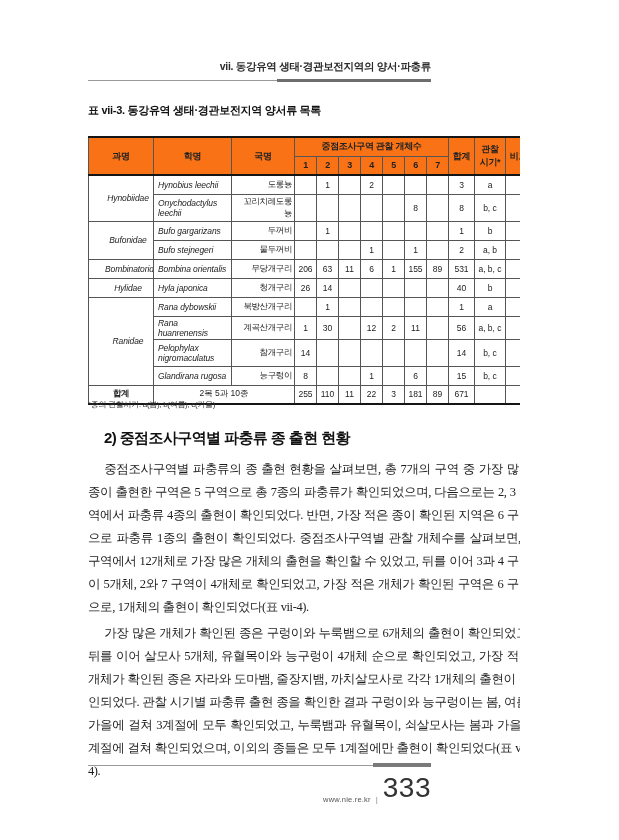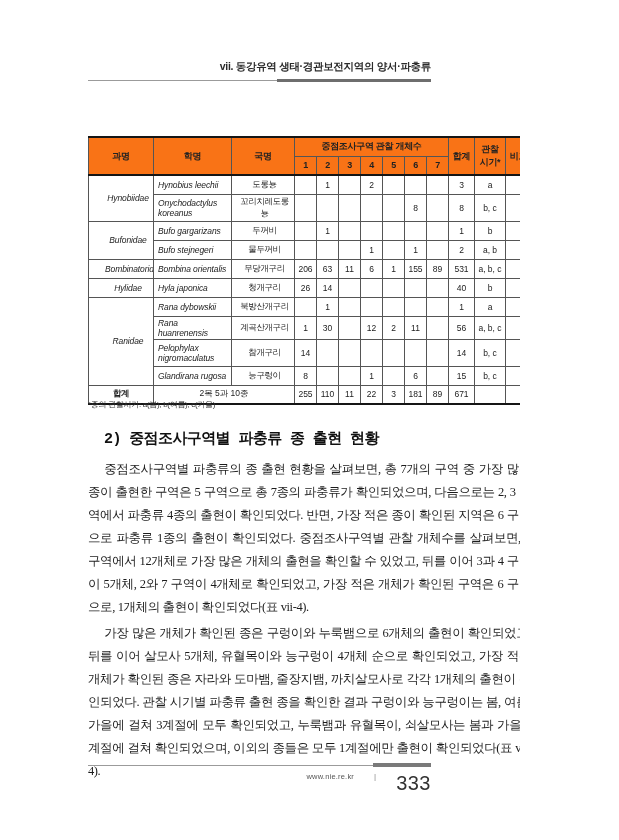--- a/index.html
+++ b/index.html
@@ -77,21 +77,21 @@
     letter-spacing: -0.3px;
   }
   .amphibian-table .thead-bottom { border-bottom: 2px solid #151515; }
   .amphibian-table td.sci-name, .amphibian-table td.family-name {
     font-style: italic;
     text-align: left;
     padding-left: 4px;
     letter-spacing: -0.1px;
   }
   .amphibian-table td.family-name { text-align: center; padding-left: 16px; margin-top: 12px; }
-  .amphibian-table td.kor-name { text-align: center; padding-left: 5px; letter-spacing: -0.4px; }
+  .amphibian-table td.kor-name { text-align: right; padding-left: 5px; letter-spacing: -0.4px; }
   .amphibian-table tr.row-h  { height: 19px; }
   .amphibian-table tr.row-h2 { height: 27px; }
   .amphibian-table tr.total-row { height: 19px; }
   .amphibian-table tr.total-row td { font-weight: normal; }
   .amphibian-table tr.total-row td.total-label { font-weight: bold; letter-spacing: -0.4px; }
 
   
   .table-footnote {
     position: absolute;
     left: 88px; top: 399px;
@@ -102,21 +102,21 @@
   }
 
   
   .section-heading {
     position: absolute;
     left: 104px; top: 429px;
     font-size: 15px;
     font-weight: bold;
     letter-spacing: -0.6px;
     color: #111111;
-    font-family: Liberation Mono, monospace;
+    font-family: Liberation Sans, sans-serif;
   }
 
   
   .body-text {
     position: absolute;
     left: 88px; top: 458px;
     width: 443px;
     font-family: "Liberation Serif", serif;
     font-size: 12.5px;
     line-height: 23px;
@@ -136,38 +136,39 @@
   .footer-rule-thick {
     position: absolute;
     right: 0; top: -2px;
     width: 17%; height: 4px;
     background: #7a7a7a;
   }
   .page-footer {
     position: absolute;
     right: 89px; top: 772px;
     display: flex;
-    align-items: flex-start;
-    gap: 20px;
+    align-items: flex-end;
+    gap: 5px;
     font-family: "Liberation Sans", sans-serif;
   }
   .footer-site { font-size: 7.5px; color: #555555; letter-spacing: 0.2px; }
   .footer-sep  { font-size: 8px; color: #888888; }
-  .footer-pageno { font-size: 20px; color: #333333; letter-spacing: 0.5px; }
+  .footer-pageno { font-size: 28px; color: #333333; letter-spacing: 0.5px; }
 </style>
 </head>
 <body>
 
 <div class="page">
 
   <div class="page-header">vii. 동강유역 생태·경관보전지역의 양서·파충류</div>
   <div class="header-rule">
     <div class="header-rule-thick"></div>
   </div>
 
+  <div class="table-caption">표 vii-3. 동강유역 생태·경관보전지역 양서류 목록</div>
 
   <table class="amphibian-table">
     <colgroup>
       <col style="width:65px">
         <col style="width:78px">
         <col style="width:63px">
       <col style="width:22px">
         <col style="width:22px">
         <col style="width:22px">
         <col style="width:22px">
@@ -208,21 +209,21 @@
         <td></td>
         <td>2</td>
         <td></td>
         <td></td>
         <td></td>
         <td>3</td>
         <td>a</td>
         <td></td>
       </tr>
       <tr class="row-h2">
-        <td class="sci-name">Onychodactylus koreanus</td>
+        <td class="sci-name">Onychodactylus leechii</td>
         <td class="kor-name">꼬리치레도롱뇽</td>
         <td></td>
         <td></td>
         <td></td>
         <td></td>
         <td></td>
         <td>8</td>
         <td></td>
         <td>8</td>
         <td>b, c</td>

